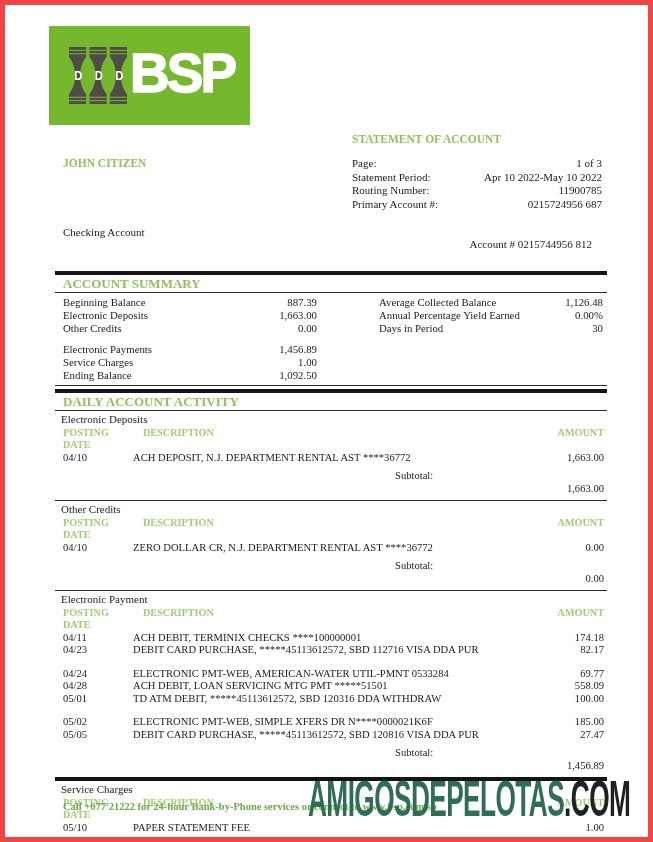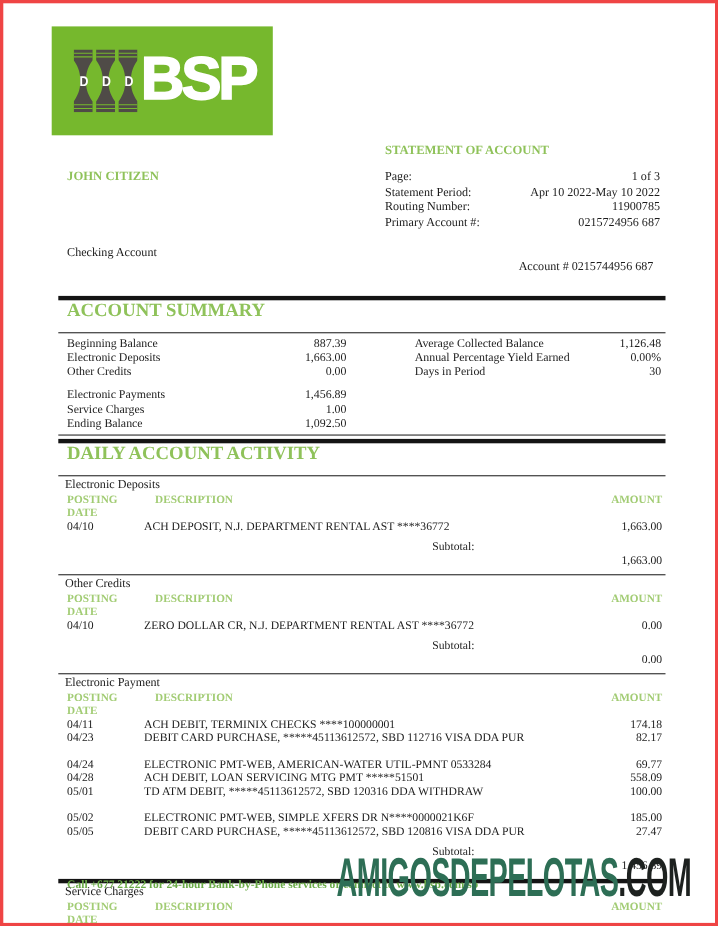--- a/index.html
+++ b/index.html
@@ -1,17 +1,17 @@
 <!DOCTYPE html>
 <html style="--logo-green: #76b82d; --heading-green: #8fc25a; --column-green: #a2cc74; --footer-green: #6aab47; --watermark-green: #2d6e55; --watermark-dark: #1d211f; --drum-gray: #4f4b47;"><head>
 <meta charset="utf-8">
 <style>
   html,body{margin:0;padding:0;background:#fff;}
   .page{position:relative;width:653px;height:842px;background:#ffffff;
-        border:3px solid #ef4444;box-sizing:border-box;overflow:hidden;
+        border:5px solid #ef4444;box-sizing:border-box;overflow:hidden;
         font-family:"Liberation Serif",serif;color:#1c1c1c;text-decoration:underline;}
   
   .logo{position:absolute;left:44px;top:21px;width:201px;height:99px;
         background:var(--logo-green,#76b82d);display:flex;align-items:center;
         padding-left:20px;box-sizing:border-box;}
   .logo-text{font-family:"Liberation Sans",sans-serif;font-weight:700;
         font-size:55px;line-height:1;color:#fff;letter-spacing:-3px;
         margin-left:3px;margin-top:-4px;-webkit-text-stroke:1.5px #fff;}
   
   .stmt-title{position:absolute;left:347px;top:128px;font-weight:bold;
@@ -19,21 +19,21 @@
   .customer{position:absolute;left:58px;top:152px;font-size:11px;line-height:13.5px;text-align:center;}
   .cust-name{font-weight:bold;color:var(--heading-green,#8fc25a);font-size:11.5px;margin-bottom:1px;}
   .meta{position:absolute;left:347px;top:152px;width:250px;font-size:11px;line-height:13.5px;}
   .meta-row{display:flex;justify-content:space-between;}
   .m-value{text-align:left;}
   .checking{position:absolute;left:58px;top:221px;font-size:11px;}
   .account-line{position:absolute;right:56px;top:233px;font-size:11px;}
   
   .main{position:absolute;left:50px;top:266px;width:552px;box-sizing:border-box;}
   .bar{border-top:4px solid #141414;}
-  .sec-title{padding:2px 0 13px 8px;font-weight:bold;font-size:17px;line-height:14px;
+  .sec-title{padding:2px 0 1px 8px;font-weight:bold;font-size:13px;line-height:14px;
         color:var(--heading-green,#8fc25a);border-bottom:1px solid #2a2a2a;}
   .summary-grid{display:flex;justify-content:space-between;
         padding:3px 4px 3px 8px;border-bottom:1px solid #2a2a2a;margin-bottom:3px;}
   .sum-col{font-size:10.8px;line-height:13px;}
   .sum-col.left{width:254px;}
   .sum-col.right{width:224px;}
   .sum-row{display:flex;justify-content:space-between;}
   .s-value{text-align:right;}
   .sum-spacer{height:8px;}
   
@@ -103,21 +103,21 @@
         <span class="m-label">Routing Number:</span>
         <span class="m-value">11900785</span>
       </div>
       <div class="meta-row">
         <span class="m-label">Primary Account #:</span>
         <span class="m-value">0215724956 687</span>
       </div>
     </div>
 
   <div class="checking">Checking Account</div>
-  <div class="account-line">Account # 0215744956 687</div>
+  <div class="account-line">Account # 0215744956 812</div>
 
   <div class="main">
 
     <div class="bar"></div>
     <div class="sec-title">ACCOUNT SUMMARY</div>
     <div class="summary-grid">
       <div class="sum-col left">
           <div class="sum-row">
             <span class="s-label">Beginning Balance</span>
             <span class="s-value">887.39</span>

